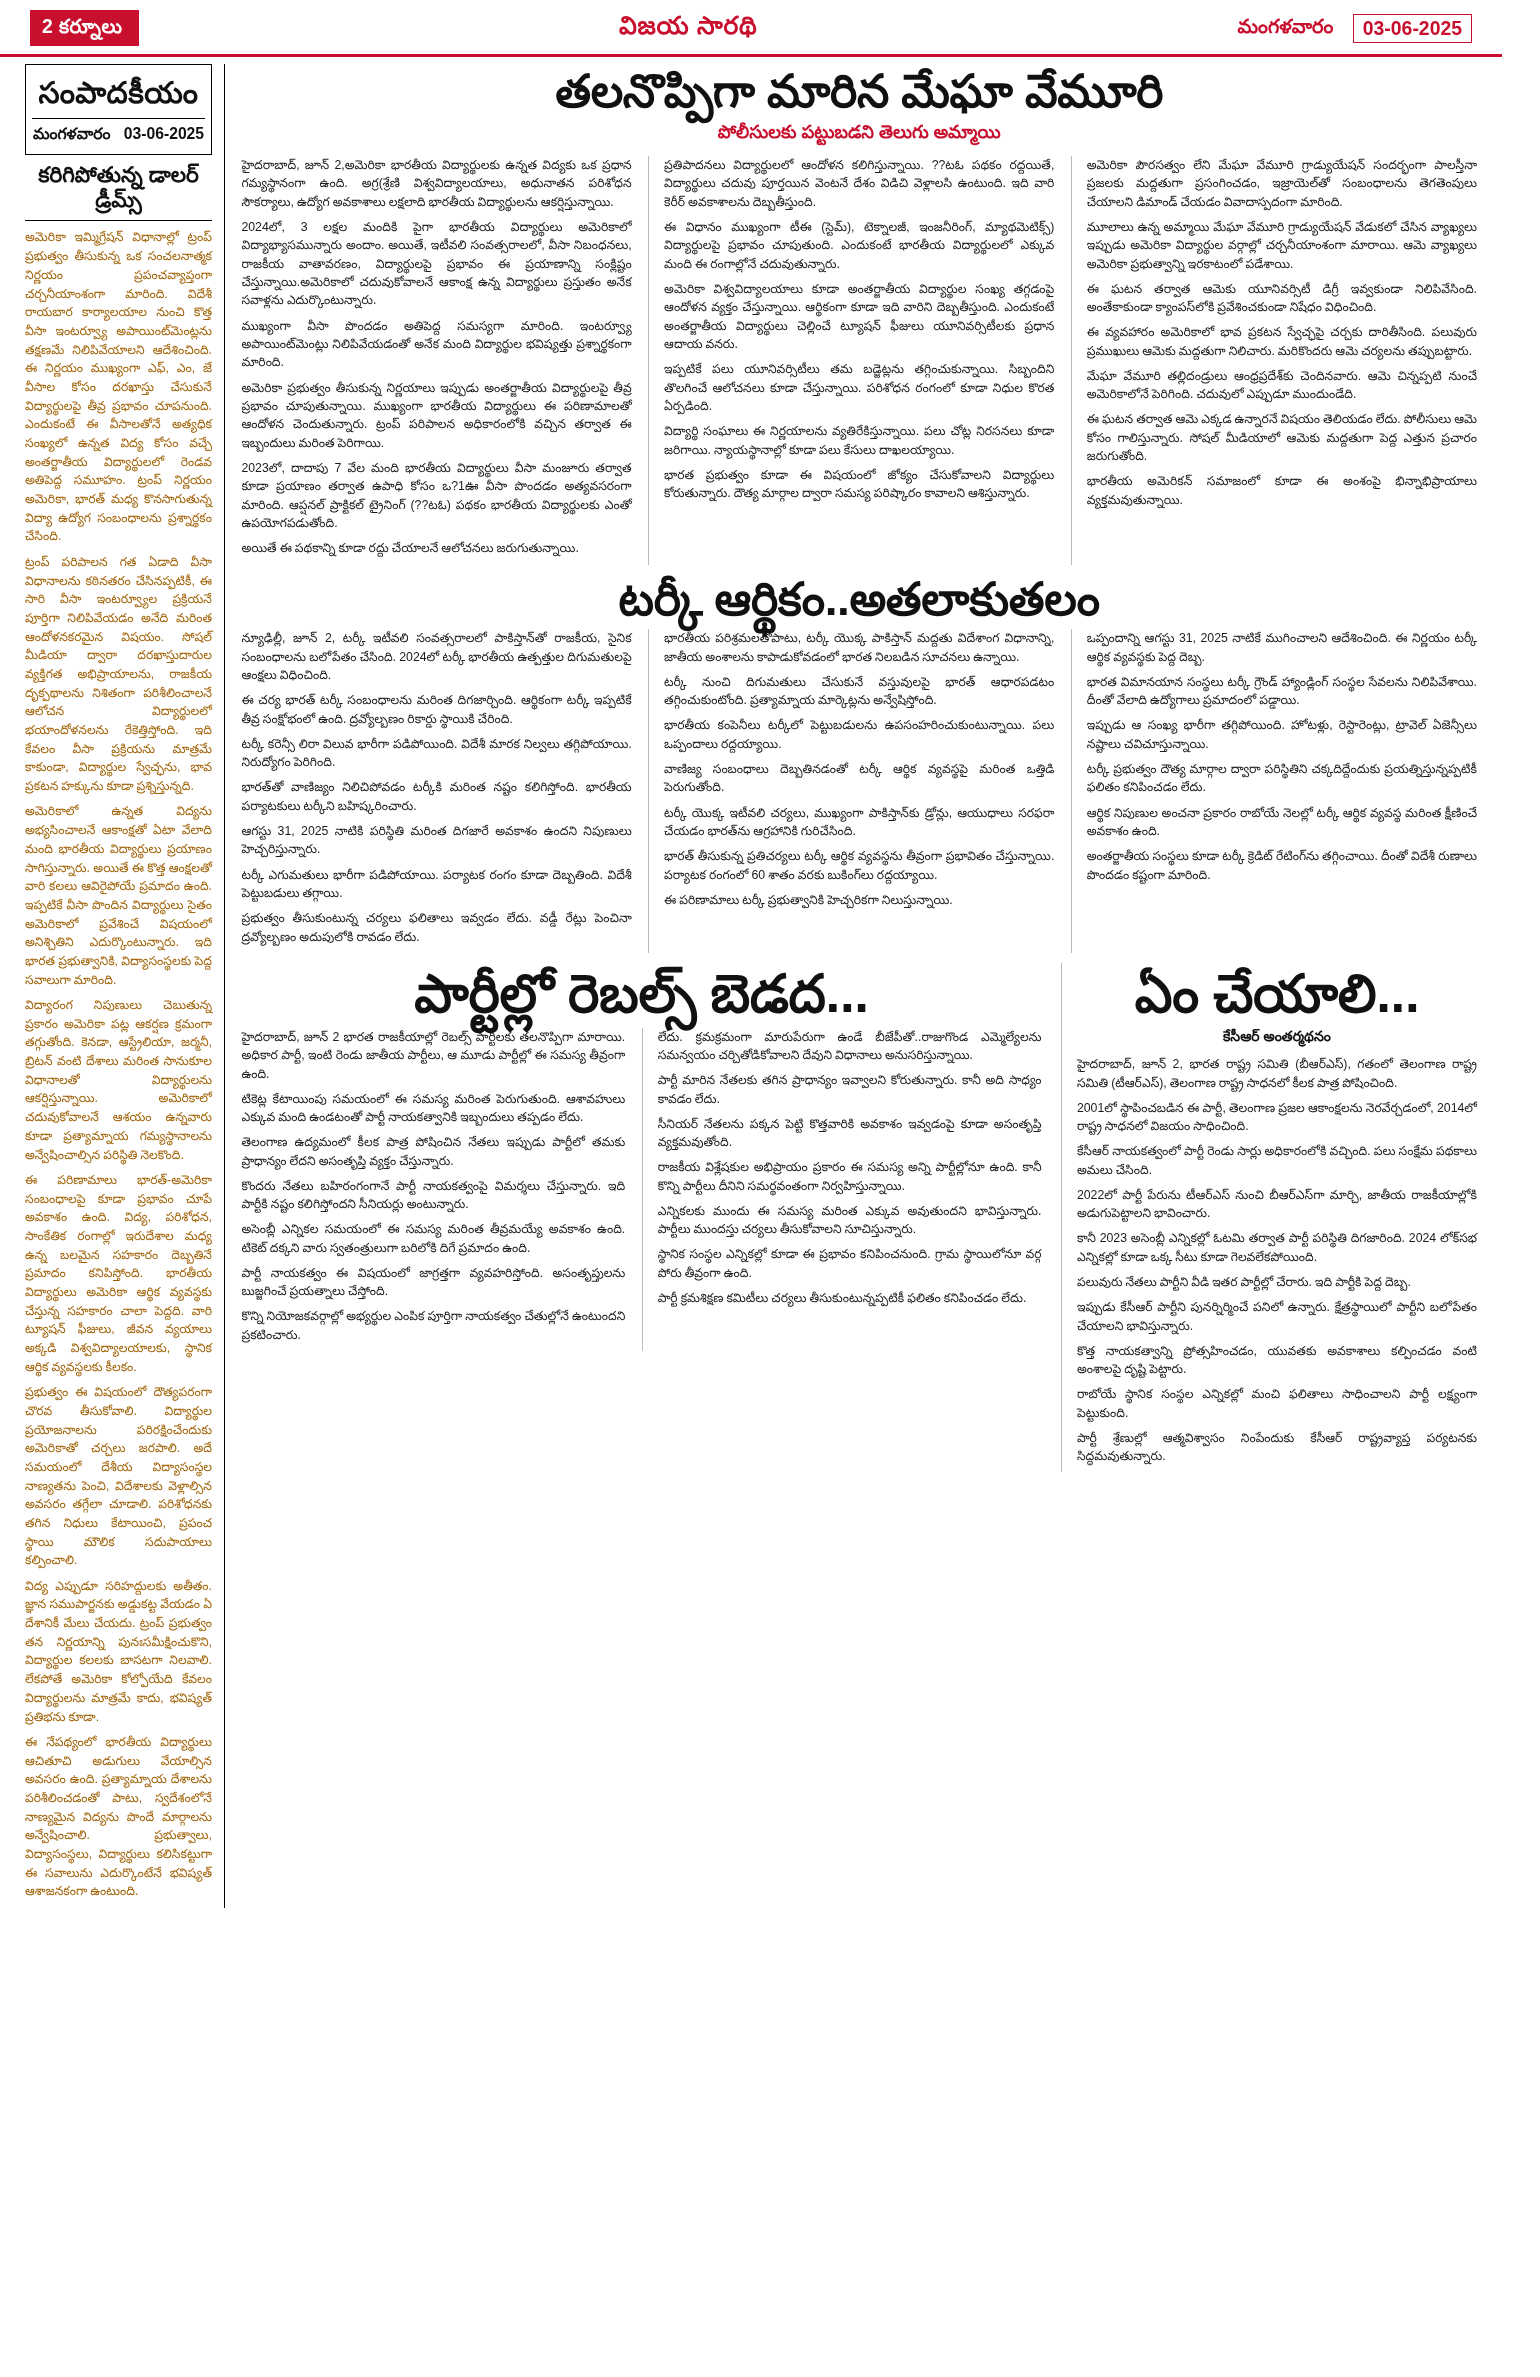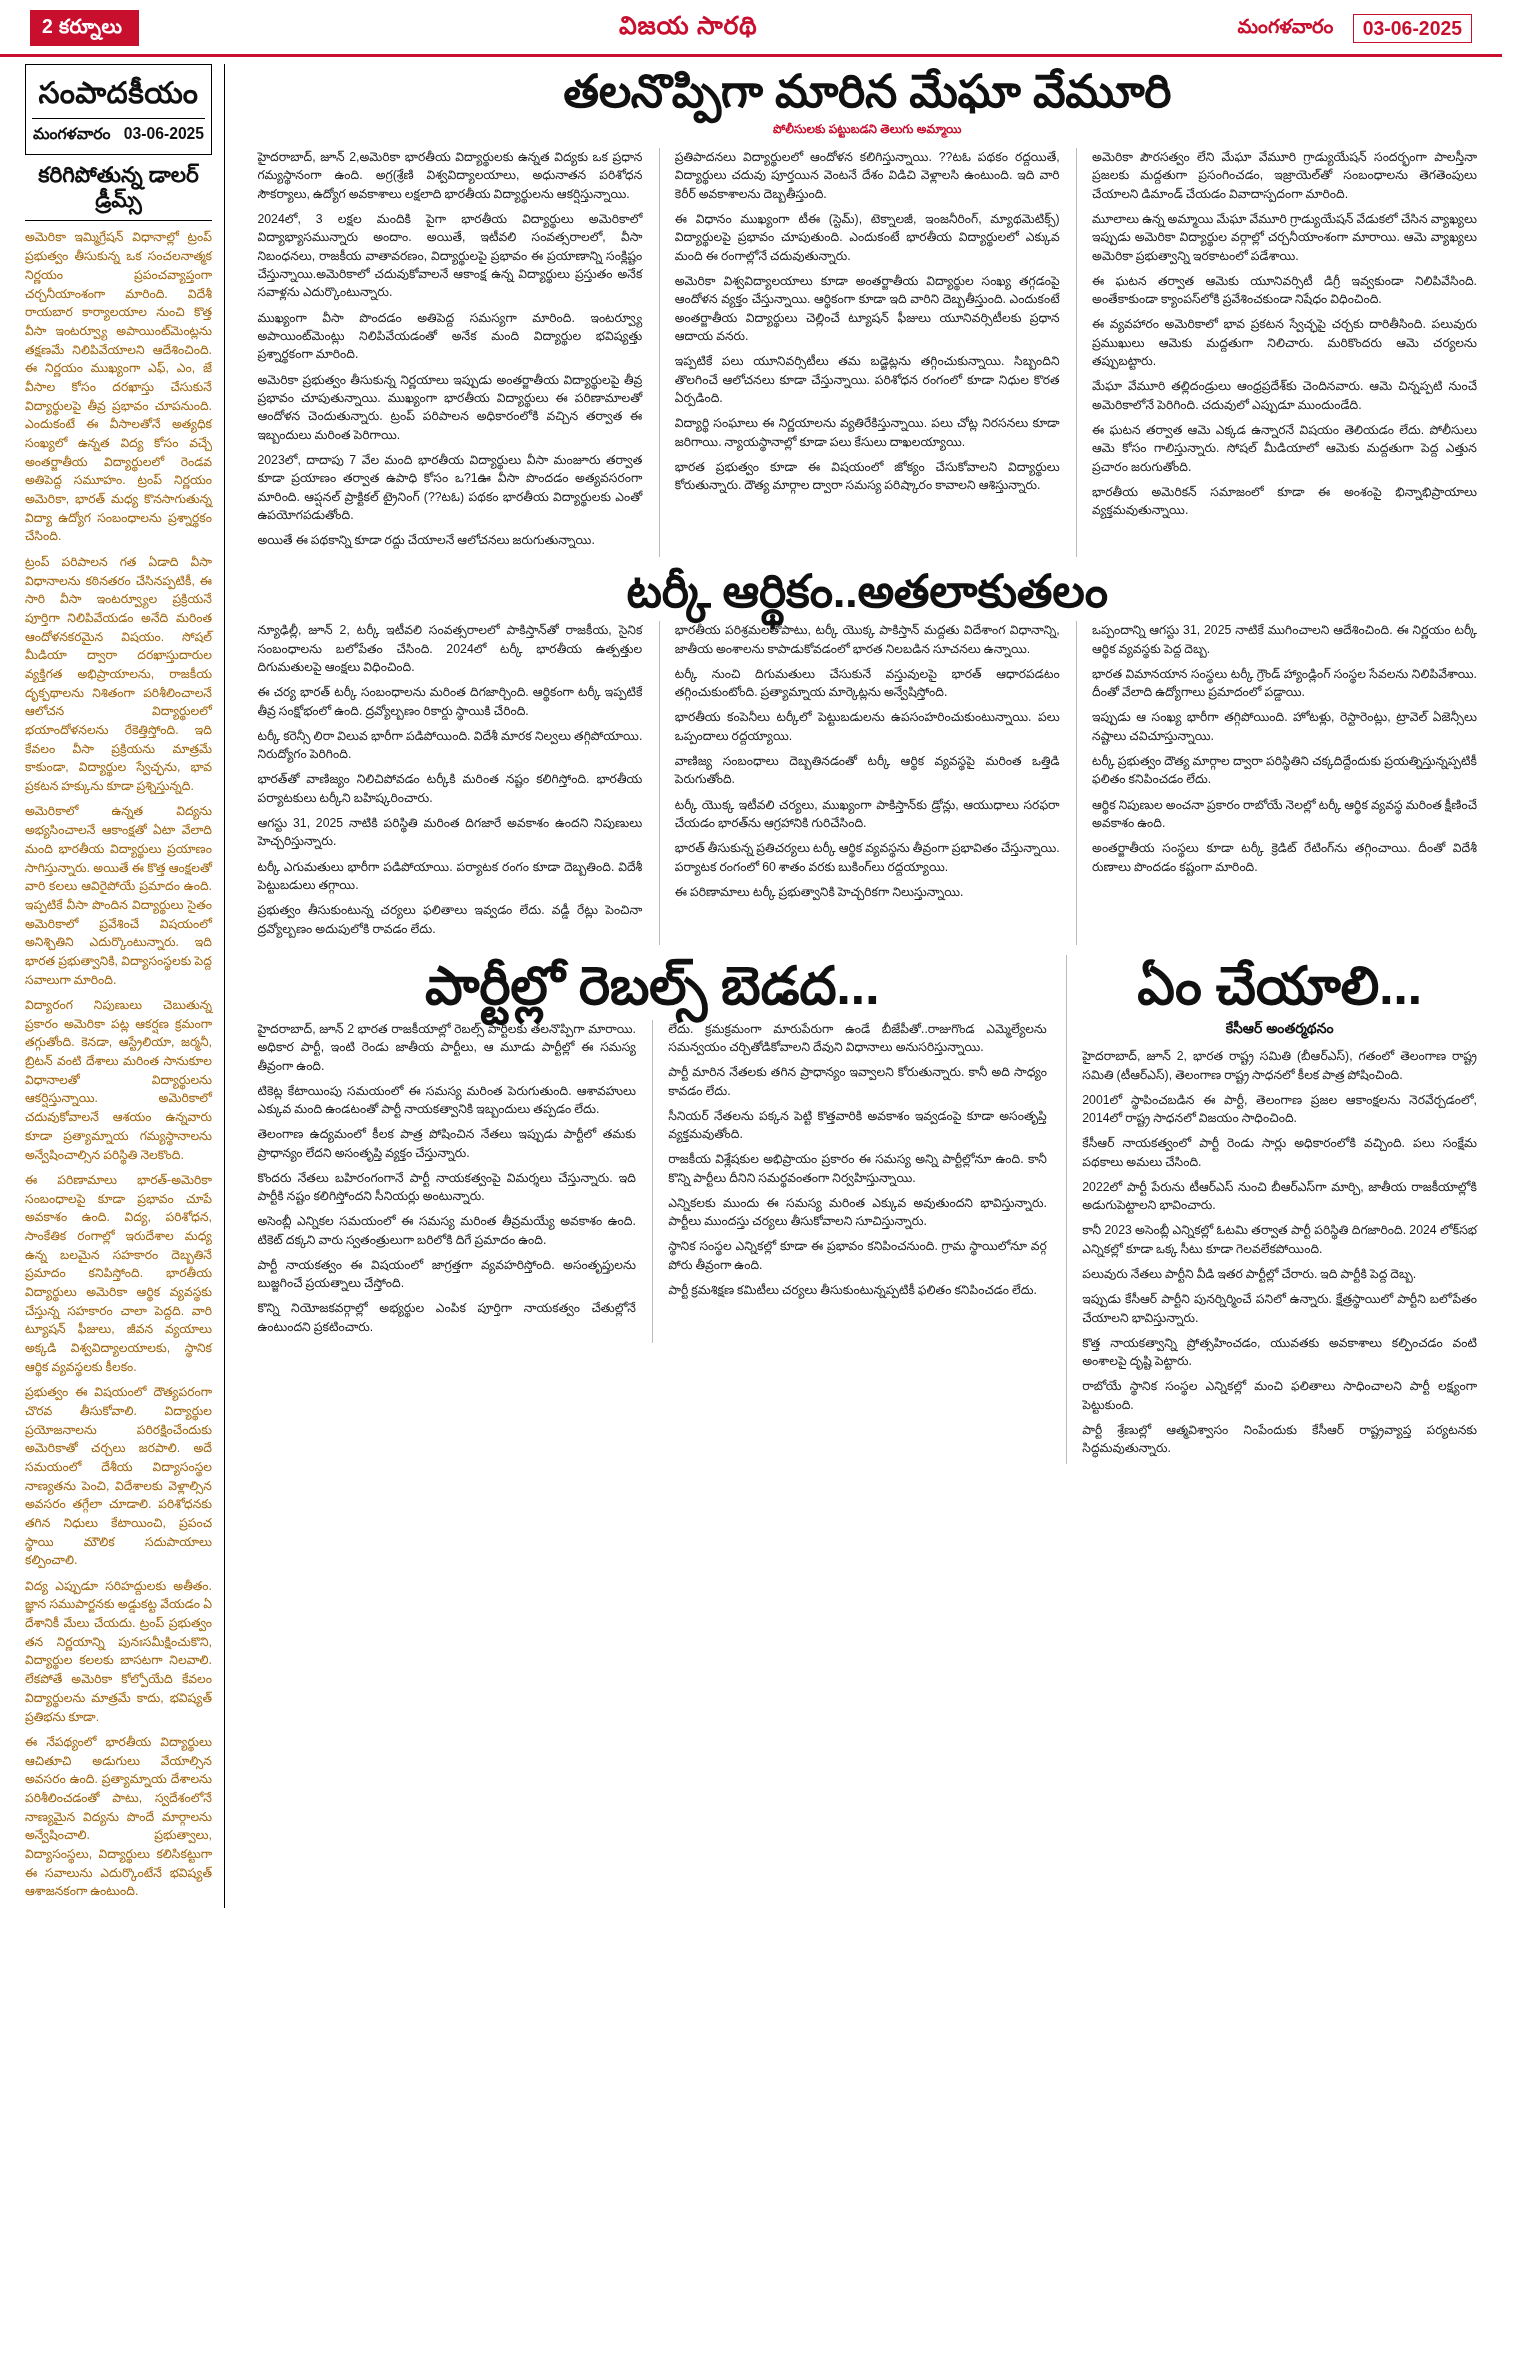--- a/index.html
+++ b/index.html
@@ -59,21 +59,21 @@
   .masthead-right .mr-date {
     border: 1.5px solid #c8102e;
     padding: 2.2px 9px;
   }
 
   
   .content {
     display: flex;
     padding: 7.5px 25px 22.4px 25px;
     box-sizing: border-box;
-    gap: 16px;
+    gap: 0;
   }
 
   
   .rail {
     width: 200px;
     flex: 0 0 200px;
     border-right: 1.5px solid #000;
     padding-right: 12px;
     box-sizing: border-box;
   }
@@ -133,21 +133,21 @@
   .story-headline {
     font-size: 46px;
     font-weight: bold;
     color: #111;
     text-align: center;
     line-height: 1.05;
     margin: 3px 0 6px 0;
     letter-spacing: -0.4px;
   }
   .story-sub {
-    font-size: 12px;
+    font-size: 18px;
     font-weight: bold;
     color: #c8102e;
     text-align: center;
     margin: 0 0 9px 0;
   }
   .cols {
     display: flex;
     gap: 16.4px;
   }
   .col {

